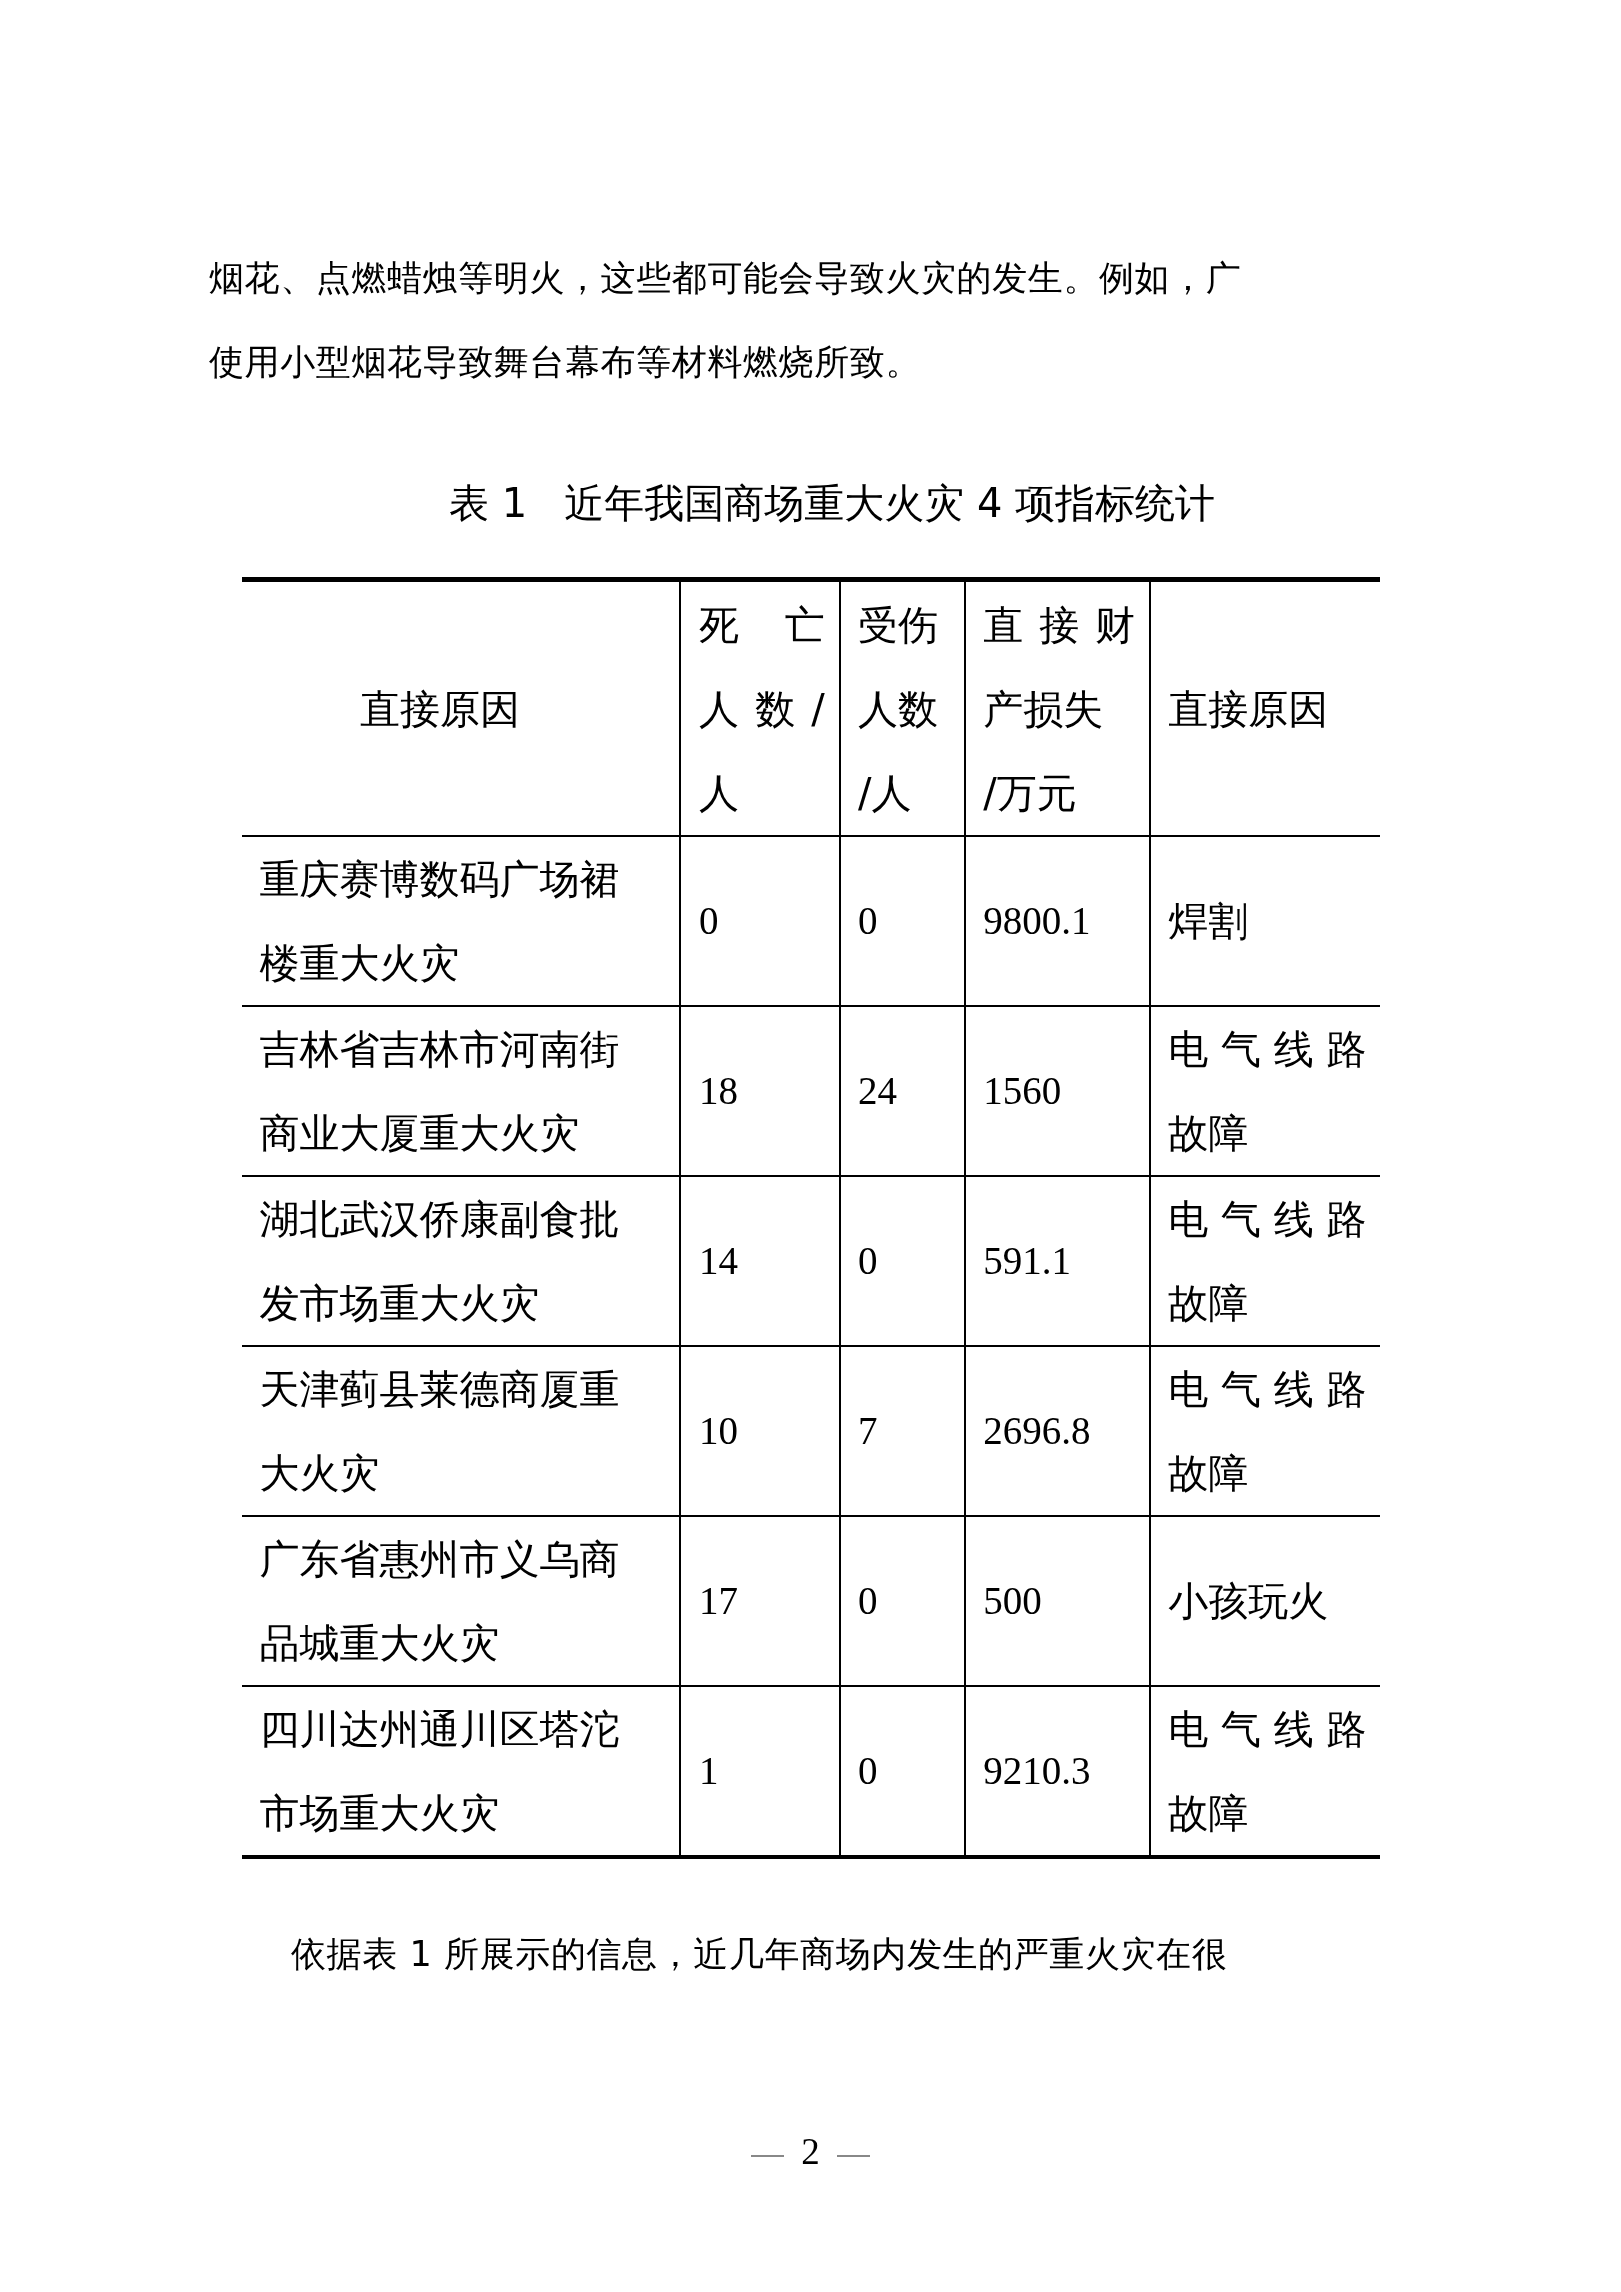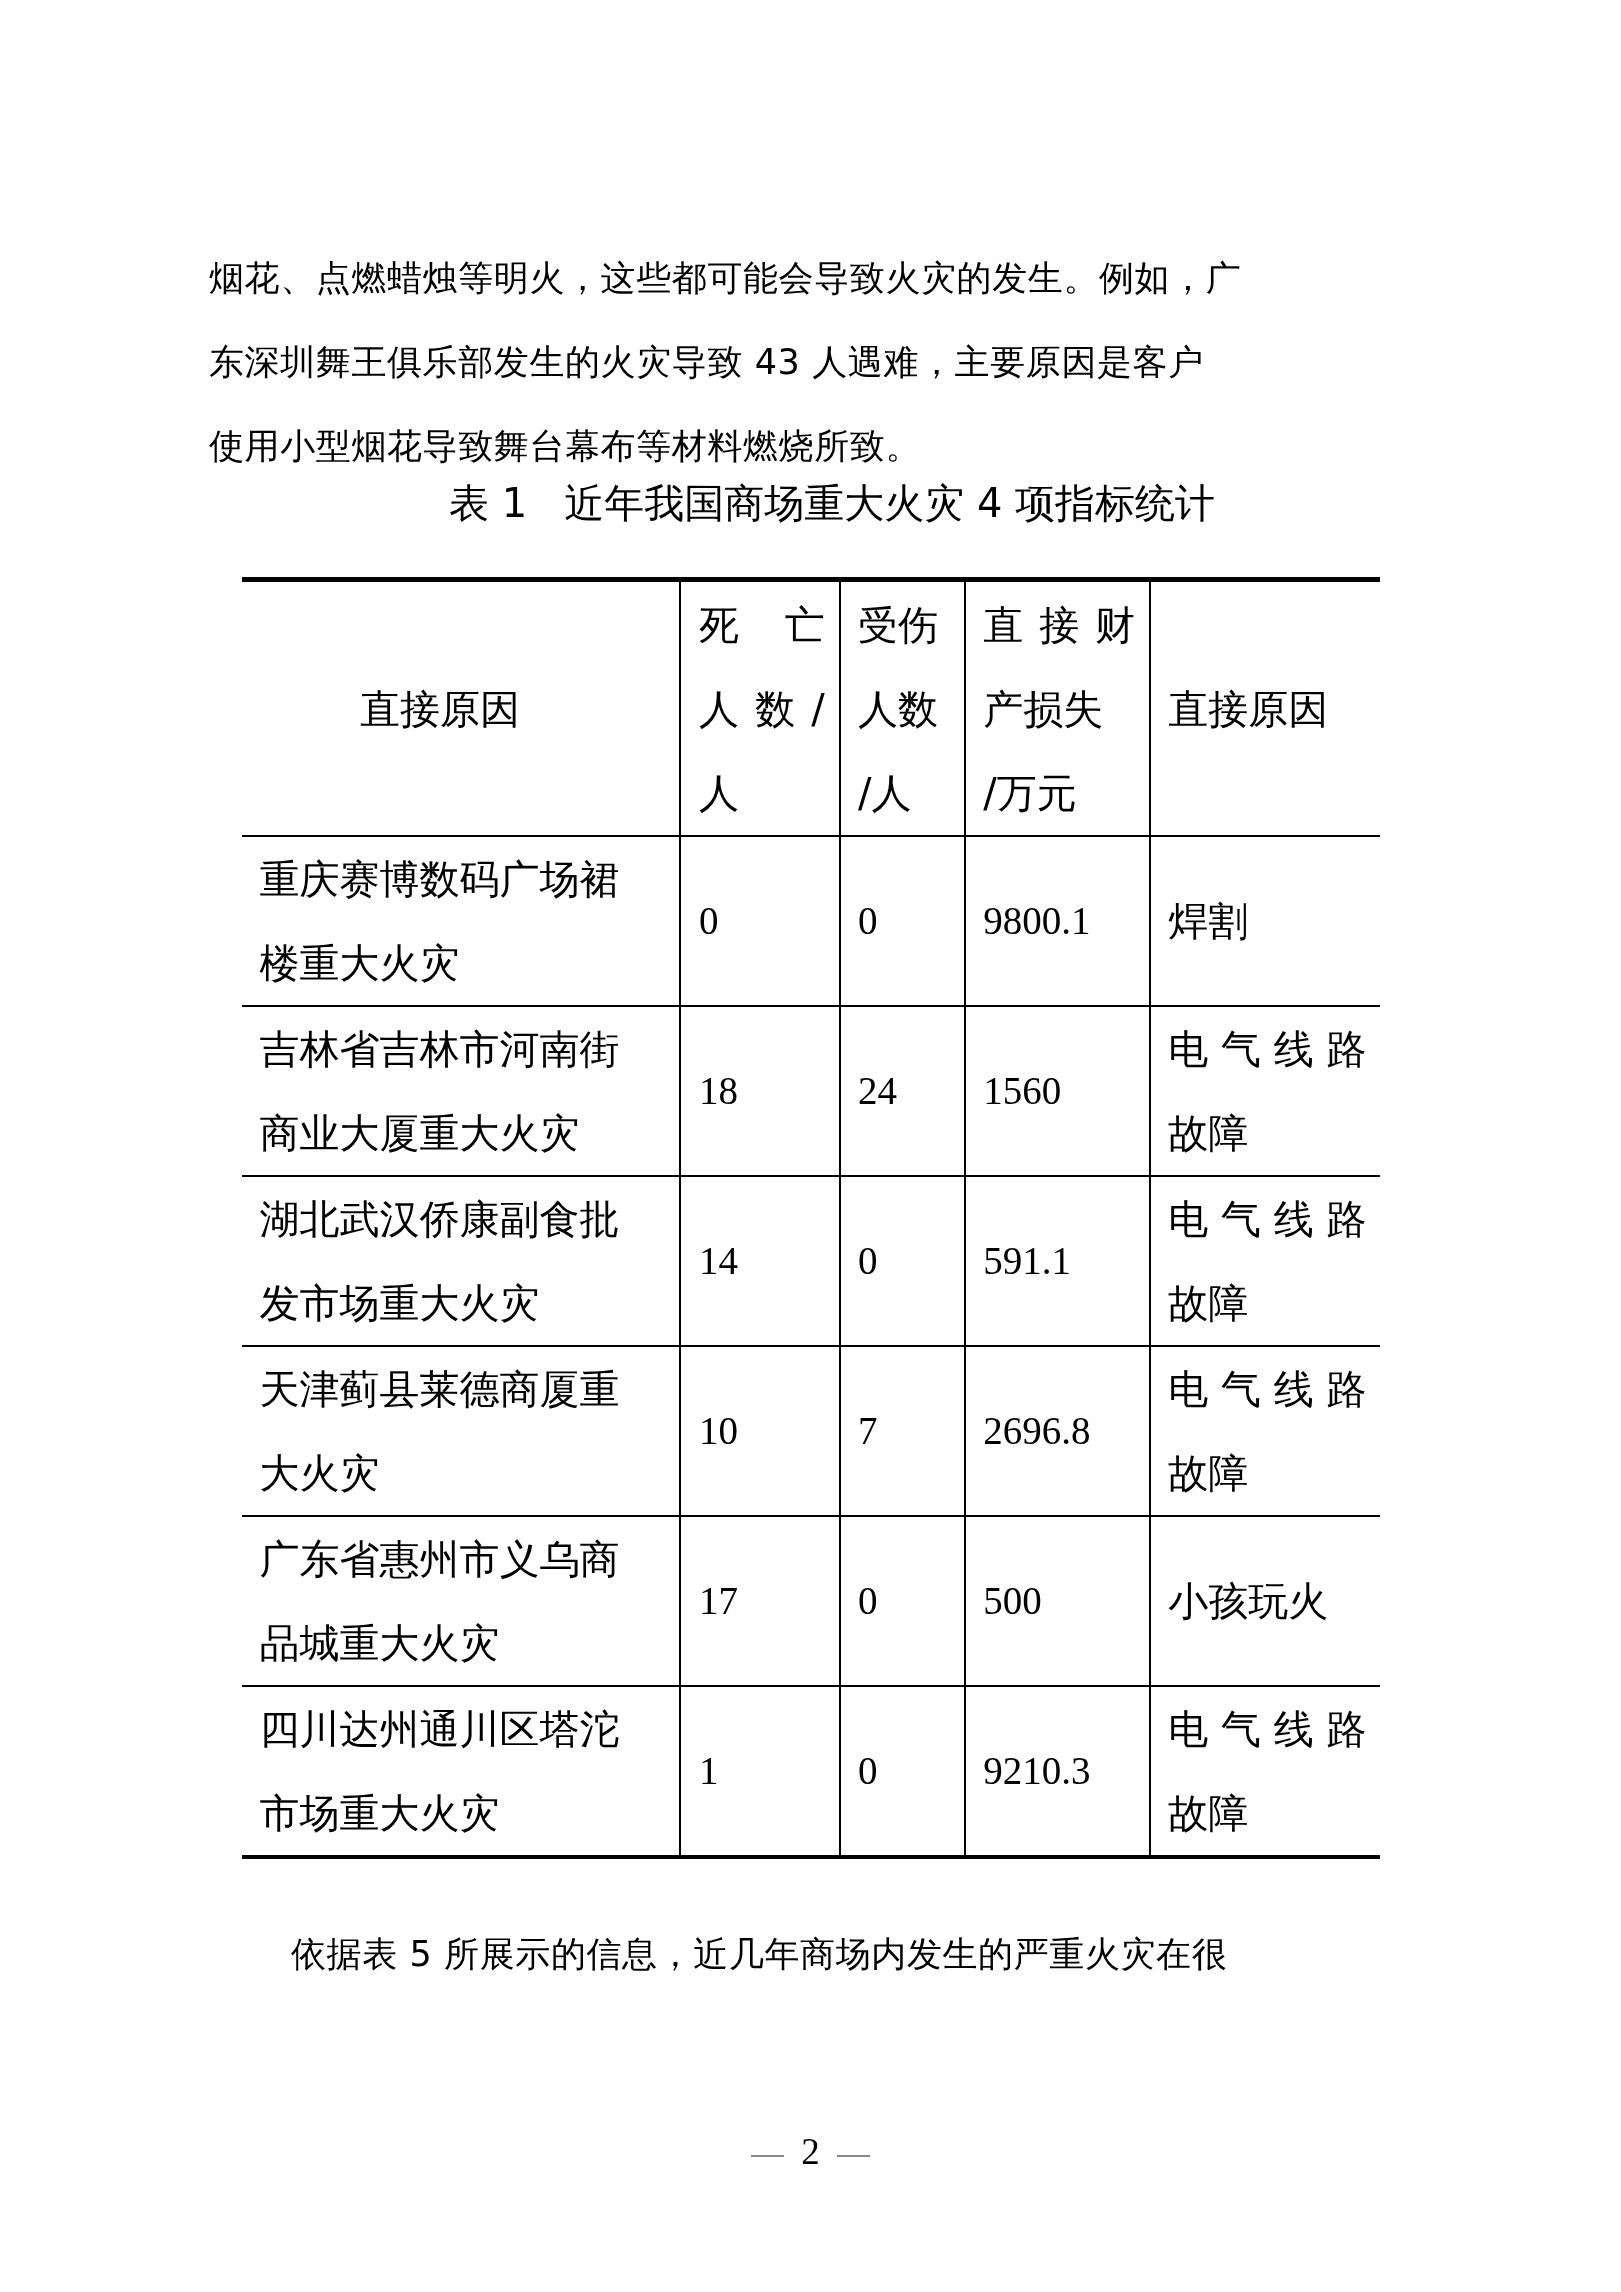--- a/index.html
+++ b/index.html
@@ -94,21 +94,20 @@
     }
     .page-number .dash { color: #777; display: inline-block; width: 33px; height: 2px; background: #888; vertical-align: middle; margin: 0 17.6px; }
   </style>
 </head>
 <body>
 
 <div class="page">
 
   <div class="para" id="para-top">
     <span class="line">烟花、点燃蜡烛等明火，这些都可能会导致火灾的发生。例如，广</span>
-    <span class="line">东深圳舞王俱乐部发生的火灾导致 43 人遇难，主要原因是客户</span>
     <span class="line">使用小型烟花导致舞台幕布等材料燃烧所致。</span>
   </div>
 
   <div class="caption">
     <span class="cap-label">表 1</span><span>近年我国商场重大火灾 4 项指标统计</span>
   </div>
 
   <table class="data">
     <colgroup>
       <col class="c1">
@@ -216,21 +215,21 @@
         <td class="val">9210.3</td>
         <td class="cause-text">
           <span class="jline">电 气 线 路</span>
           <span class="pline">故障</span>
         </td>
       </tr>
     </tbody>
   </table>
 
   <div class="para" id="para-bottom">
-    <span class="line">依据表 5 所展示的信息，近几年商场内发生的严重火灾在很</span>
+    <span class="line">依据表 1 所展示的信息，近几年商场内发生的严重火灾在很</span>
   </div>
 
   <div class="page-number">
     <span class="dash"></span><span>2</span><span class="dash"></span>
   </div>
 
 </div>
 
 
 </body></html>

